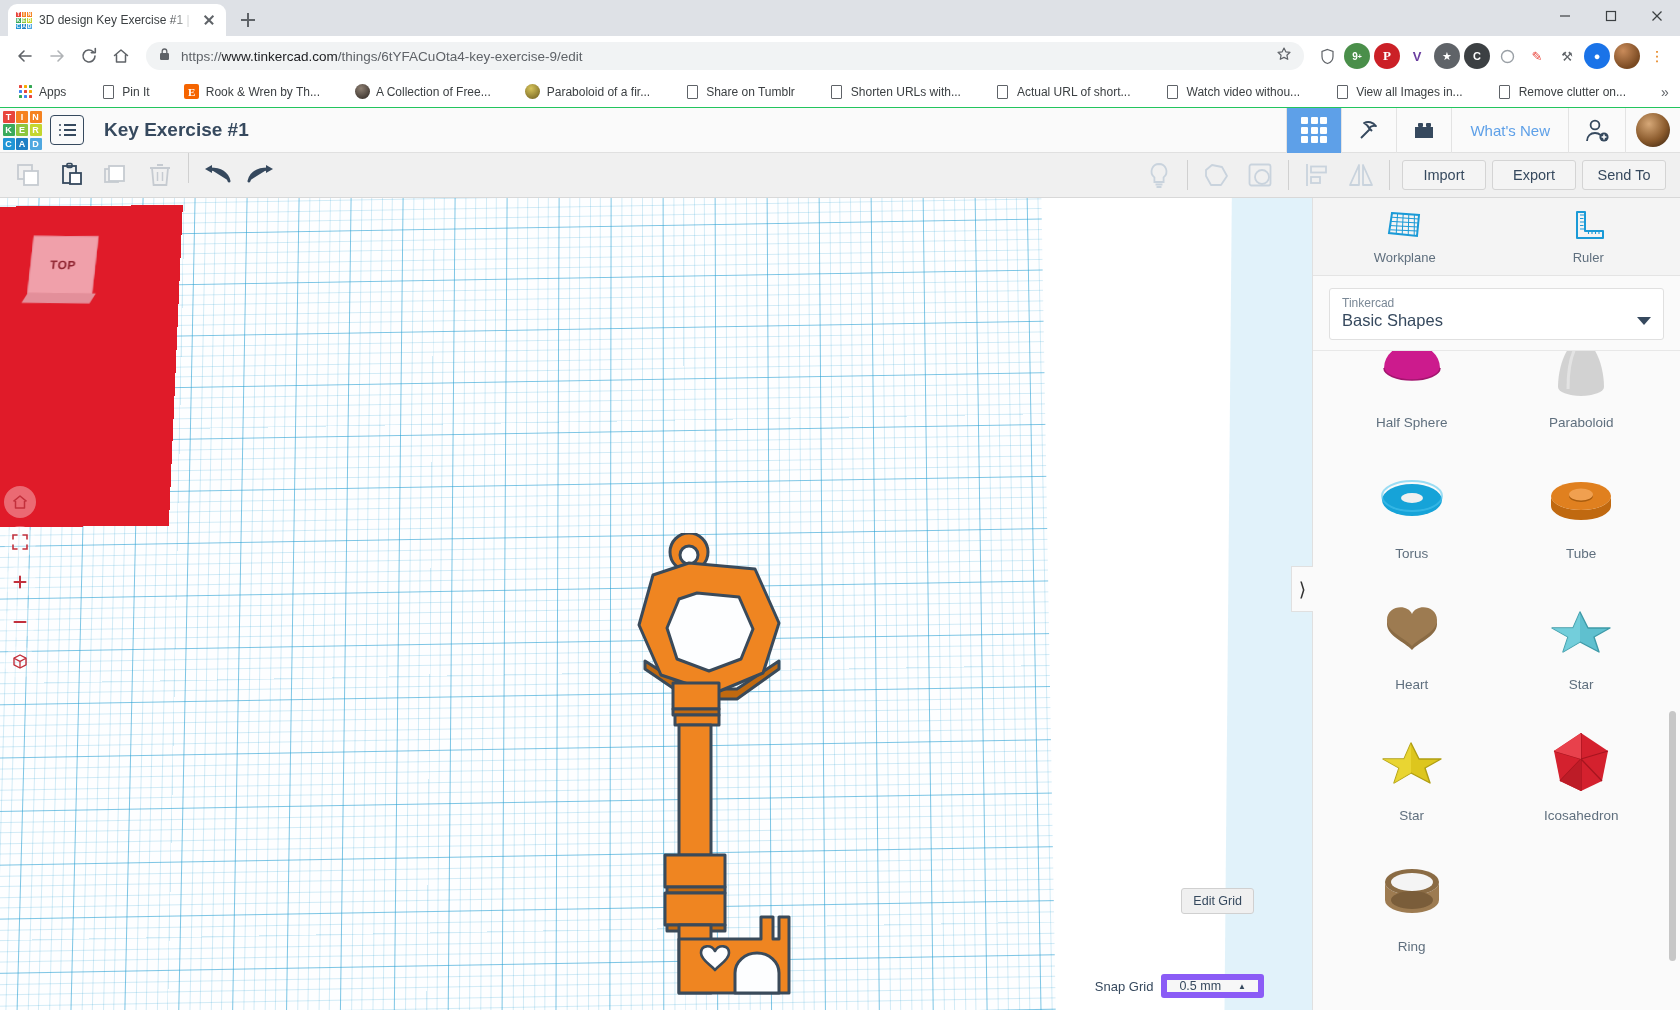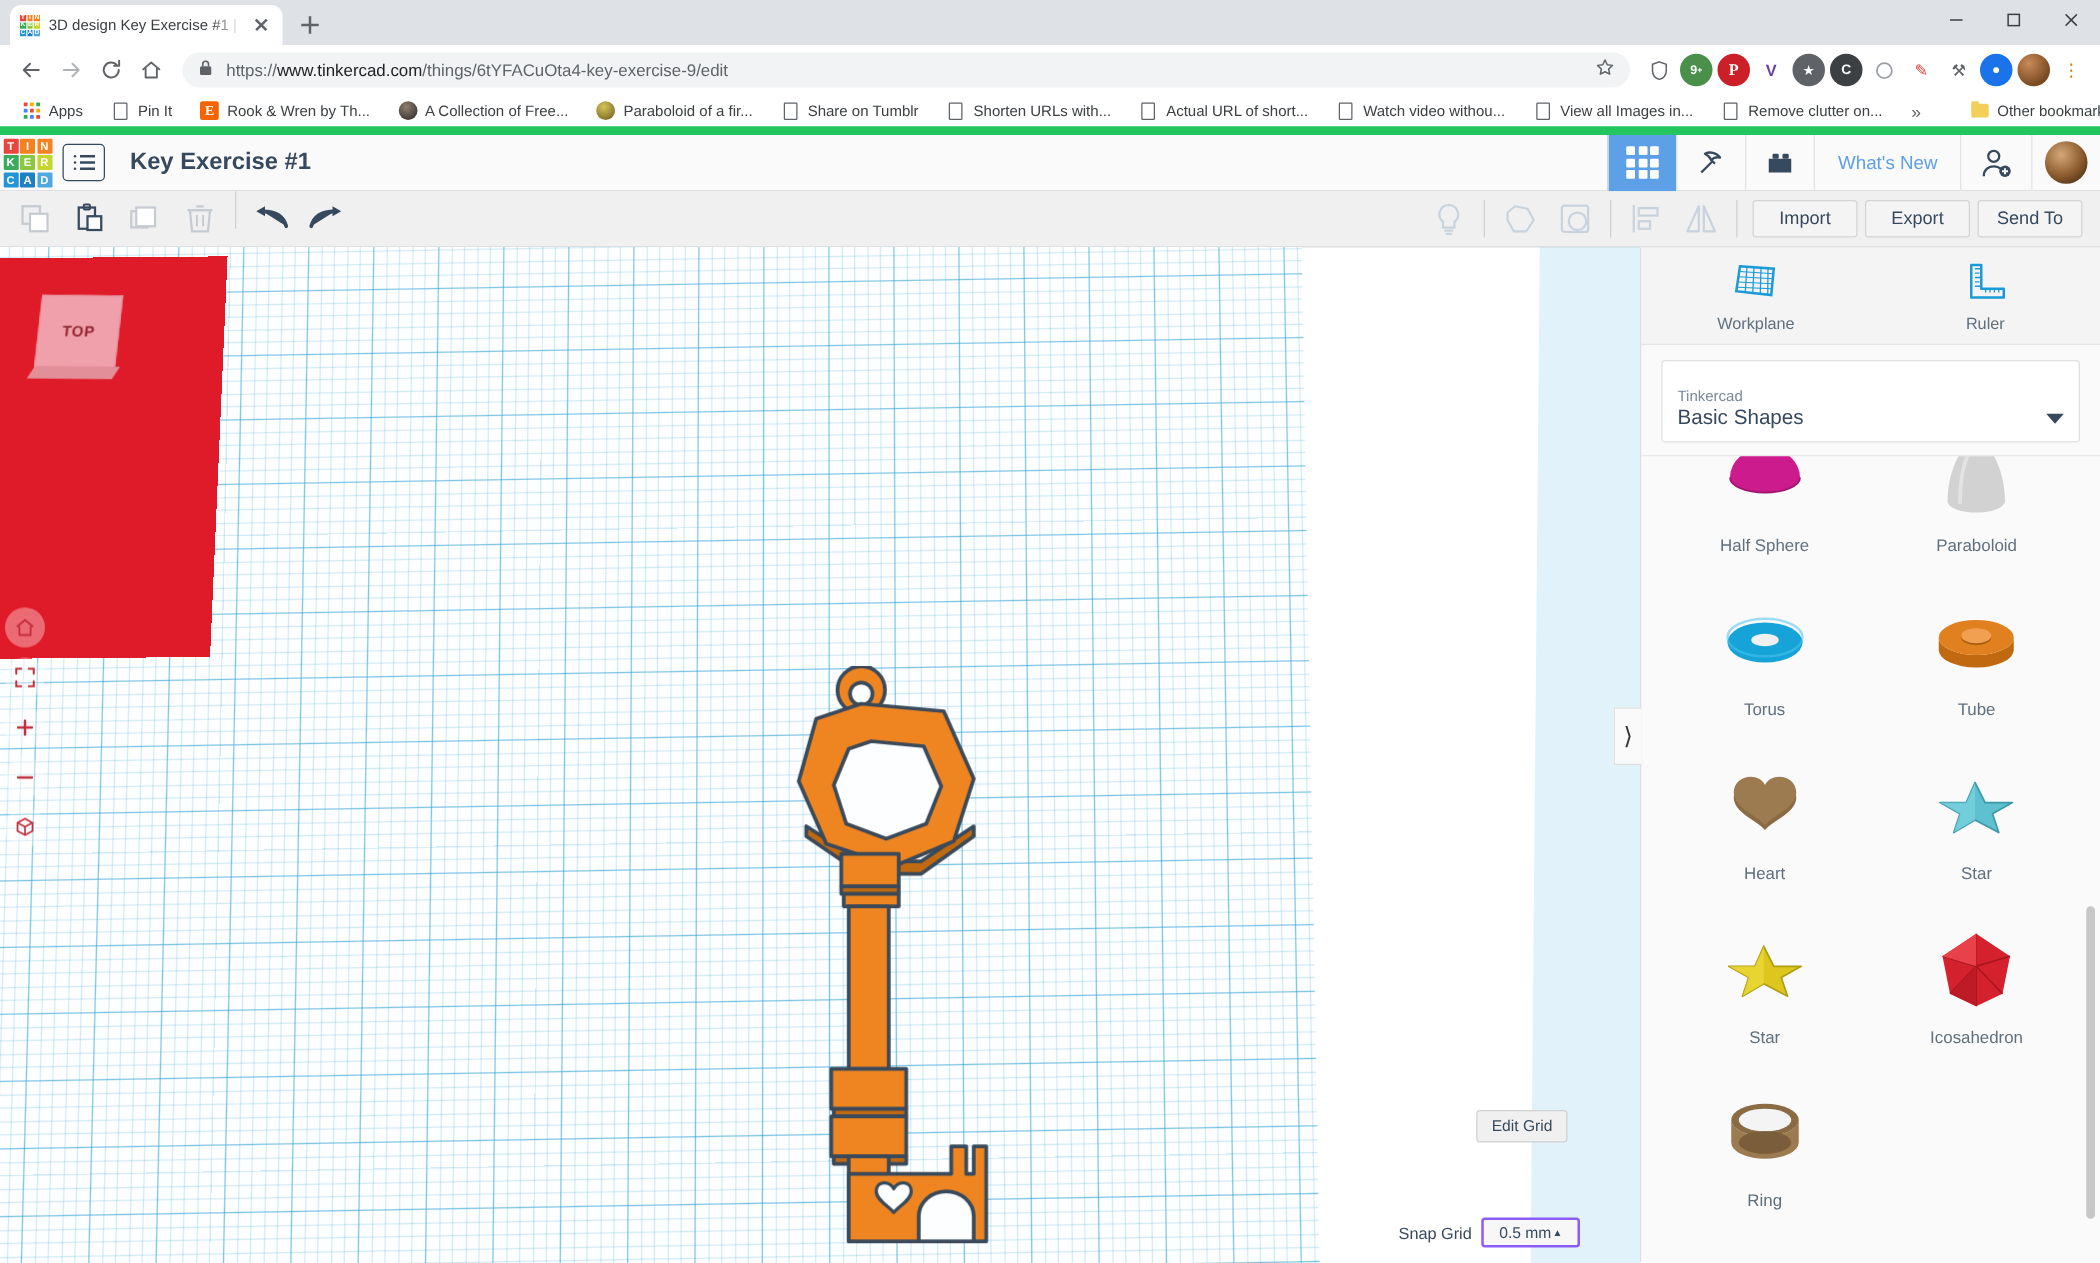--- a/index.html
+++ b/index.html
@@ -63,21 +63,21 @@
   .omni-url { font-size: 13.5px; color: #202124; white-space: nowrap; }
   .omni-url .dim { color: #5f6368; }
   .nav-right { display: flex; align-items: center; gap: 4px; }
   .ext-icon { width: 26px; height: 26px; display: flex; align-items: center;
     justify-content: center; border-radius: 50%; font-size: 13px; }
   .profile-pic { width: 26px; height: 26px; border-radius: 50%;
     background: radial-gradient(circle at 35% 30%, #c98b5a, #7a4a22 70%); }
 
   .bookmarks {
     height: 32px; background: #fff; display: flex; align-items: center;
-    padding: 0 10px; gap: 8px; border-bottom: 7px solid #22c55e;
+    padding: 0 10px; gap: 20px; border-bottom: 1px solid #22c55e;
     flex: 0 0 32px; font-size: 12px; color: #3c4043;
   }
   .bm { display: flex; align-items: center; gap: 6px; padding: 3px 7px;
     border-radius: 4px; white-space: nowrap; }
   .bm-ico { width: 16px; height: 16px; flex: 0 0 16px; display:flex;
     align-items:center; justify-content:center; }
   .doc-ico { width: 11px; height: 14px; border: 1.4px solid #5f6368;
     border-radius: 1px; position: relative; }
   .apps-grid { display: grid; grid-template-columns: repeat(3,3px);
     grid-template-rows: repeat(3,3px); gap: 2px; }
@@ -174,36 +174,36 @@
 
   
   .edit-grid-btn { position:absolute; right:58px; bottom:96px; height:26px;
     background:#f0f0f0; border:1px solid #d0d0d0; border-radius:3px;
     font-size:12.5px; color:#36495e; display:flex; align-items:center;
     padding: 0 11px; }
   .snap-row { position:absolute; right:48px; bottom:12px; display:flex;
     align-items:center; gap:8px; }
   .snap-label { font-size:13px; color:#36495e; }
   .snap-select { height:24px; min-width:62px; background:#f7f7f7;
-    border:2px solid #8b5cf6; border-radius:3px; font-size:12.5px;
+    border:6px solid #8b5cf6; border-radius:3px; font-size:12.5px;
     color:#36495e; display:flex; align-items:center; justify-content:center;
-    gap:1px; padding:0 12px; }
+    gap:17px; padding:0 12px; }
 
   
   .panel { width: 368px; flex: 0 0 368px; background:#fafafa;
     border-left:1px solid #e0e0e0; display:flex; flex-direction:column;
     position:relative; }
   .panel-top { height:78px; display:flex; border-bottom:1px solid #e4e4e4;
     background:#f4f4f4; }
   .panel-top-item { flex:1; display:flex; flex-direction:column;
     align-items:center; justify-content:center; gap:4px; }
   .panel-top-label { font-size:13px; color:#5f6f7e; }
   .panel-dd-wrap { padding:12px 16px 10px; }
   .panel-dd { border:1px solid #e0e0e0; background:#fff; border-radius:3px;
-    padding:21px 12px 9px; position:relative; }
+    padding:7px 12px 9px; position:relative; }
   .panel-dd-sub { font-size:12px; color:#7a8896; }
   .panel-dd-main { font-size:16.5px; color:#36495e; margin-top:1px; }
   .panel-dd-caret { position:absolute; right:12px; bottom:14px;
     width:0; height:0; border-left:7px solid transparent;
     border-right:7px solid transparent; border-top:8px solid #36495e; }
   .shapes { flex:1; overflow:hidden; position:relative;
     border-top:1px solid #e8e8e8; }
   .shapes-inner { display:grid; grid-template-columns:1fr 1fr;
     padding: 0 14px; margin-top:-42px; }
   .shape-cell { height:131px; display:flex; flex-direction:column;

